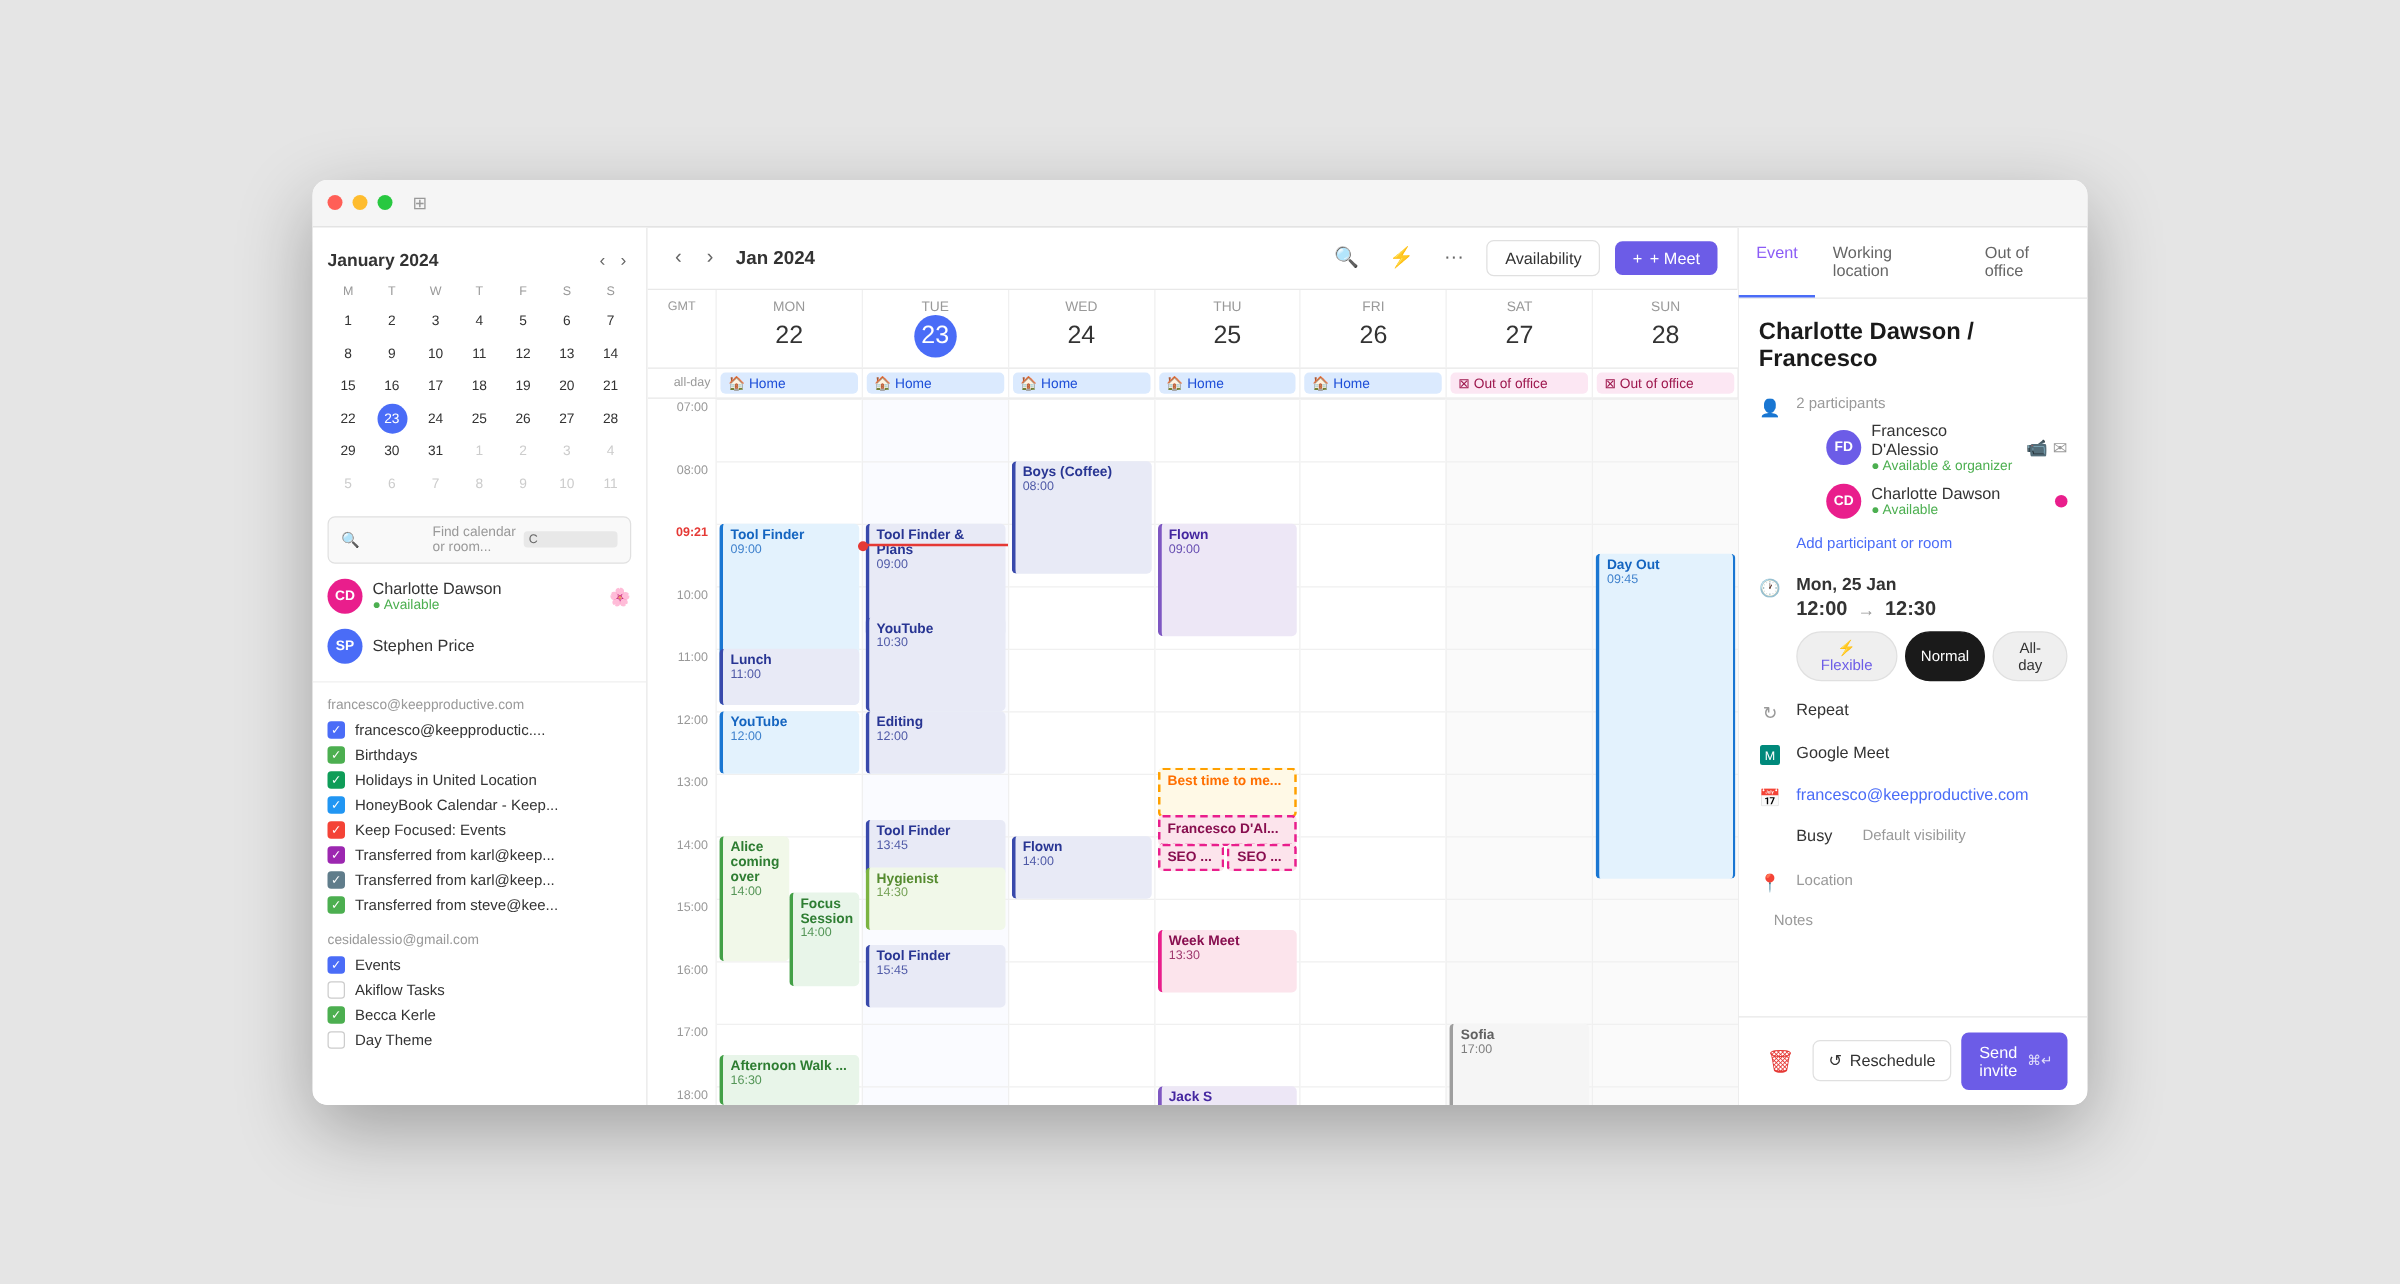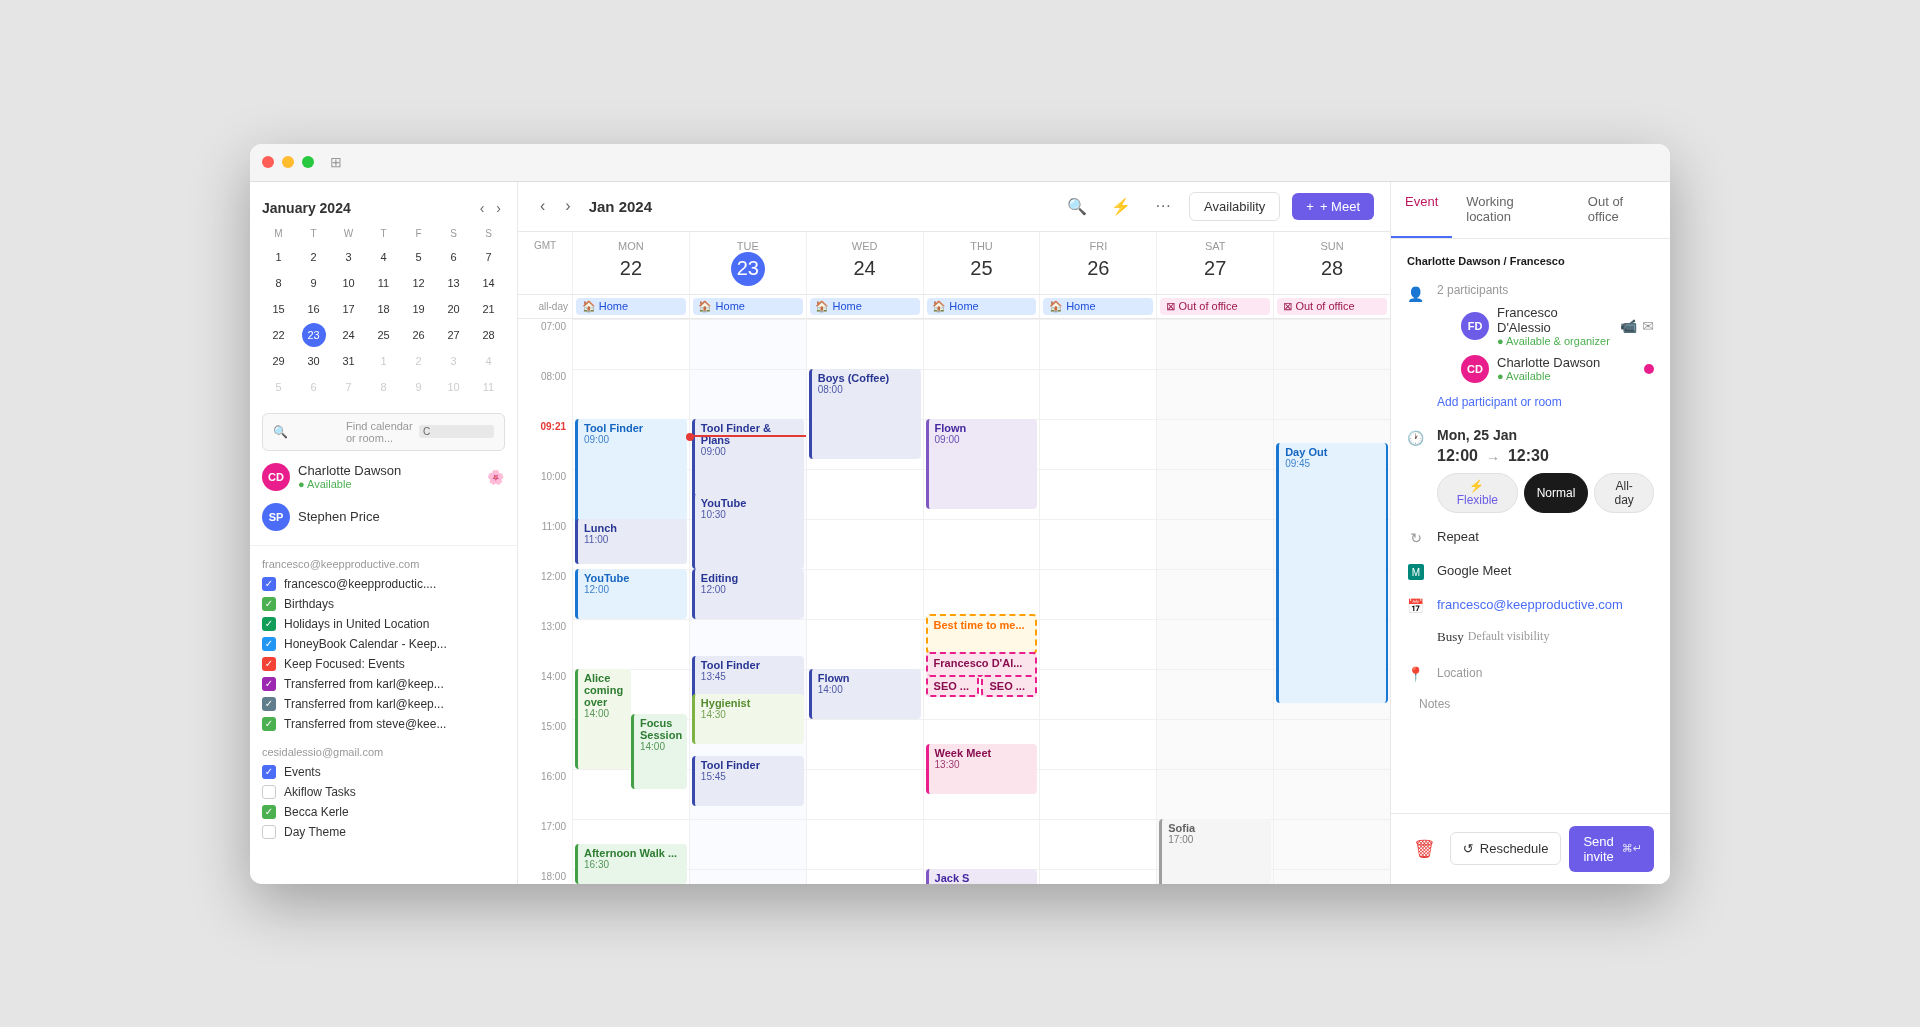--- a/index.html
+++ b/index.html
@@ -72,23 +72,23 @@
     .hour-line { position: absolute; left: 0; right: 0; border-top: 1px solid #f0f0f0; pointer-events: none; }
     .current-time { position: absolute; left: 0; right: 0; border-top: 2px solid #e53935; z-index: 5; pointer-events: none; }
     .current-time::before { content: ''; position: absolute; left: -4px; top: -4px; width: 8px; height: 8px; background: #e53935; border-radius: 50%; }
     .event { position: absolute; border-radius: 4px; padding: 3px 6px; font-size: 11px; overflow: hidden; cursor: pointer; left: 2px; right: 2px; }
     .event-title { font-weight: 600; font-size: 11px; }
     .event-time { font-size: 10px; opacity: 0.8; }
     
     .right-panel { width: 280px; border-left: 1px solid #e8e8e8; display: flex; flex-direction: column; flex-shrink: 0; background: #fff; }
     .panel-tabs { display: flex; border-bottom: 1px solid #e8e8e8; }
     .panel-tab { padding: 12px 14px; font-size: 13px; color: #666; cursor: pointer; border-bottom: 2px solid transparent; }
-    .panel-tab.active { color: #be185d; border-bottom-color: #4a6cf7; font-weight: 500; text-align: right; }
+    .panel-tab.active { color: #8b5cf6; border-bottom-color: #4a6cf7; font-weight: 500; text-align: right; }
     .panel-body { flex: 1; overflow-y: auto; padding: 16px; }
-    .panel-event-title { font-size: 11px; font-weight: 700; color: #1a1a1a; margin-bottom: 16px; }
+    .panel-event-title { font-size: 19px; font-weight: 700; color: #1a1a1a; margin-bottom: 16px; }
     .panel-row { display: flex; align-items: flex-start; gap: 12px; margin-bottom: 14px; }
     .panel-icon { width: 18px; height: 18px; color: #999; font-size: 14px; flex-shrink: 0; margin-top: 2px; display: flex; align-items: center; justify-content: center; }
     .panel-content { flex: 1; }
     .panel-label { font-size: 13px; color: #333; }
     .panel-sublabel { font-size: 12px; color: #999; }
     .participant { display: flex; align-items: center; gap: 8px; margin-bottom: 8px; }
     .p-avatar { width: 28px; height: 28px; border-radius: 50%; display: flex; align-items: center; justify-content: center; font-size: 11px; font-weight: 700; color: #fff; flex-shrink: 0; margin-left: 24px; }
     .p-name { font-size: 13px; font-weight: 500; color: #333; }
     .p-status { font-size: 11px; color: #4caf50; }
     .p-status-available { color: #4caf50; }
@@ -706,21 +706,21 @@
 
         <div class="panel-row">
           <div class="panel-icon">📅</div>
           <div class="panel-content">
             <span class="meet-link">francesco@keepproductive.com</span>
           </div>
         </div>
 
         <div class="panel-row">
           <div class="panel-icon" style="opacity:0;"></div>
-          <div class="panel-content" style="display:flex;gap:4px;font-family:Liberation Serif, serif;">
+          <div class="panel-content" style="display:flex;gap:24px;">
             <span class="section-label">Busy</span>
             <span class="panel-sublabel">Default visibility</span>
           </div>
         </div>
 
         <div class="panel-row">
           <div class="panel-icon">📍</div>
           <div class="panel-content">
             <span class="panel-sublabel">Location</span>
           </div>

